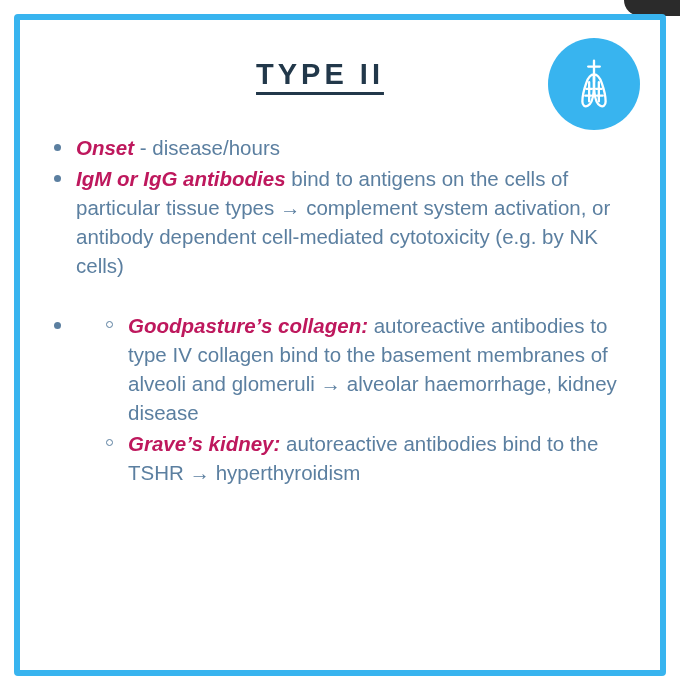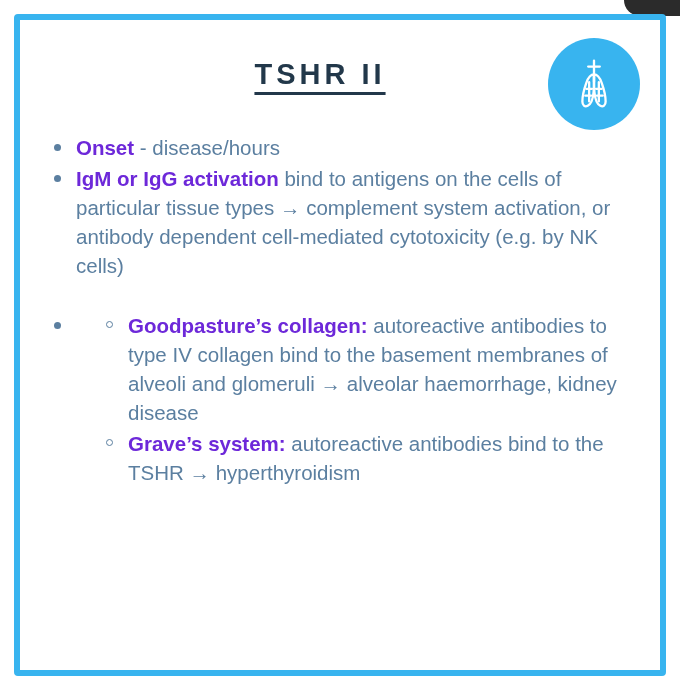--- a/index.html
+++ b/index.html
@@ -117,21 +117,22 @@
     width: 7px;
     height: 7px;
     border-radius: 50%;
     border: 1.5px solid #5b7fa0;
     background: transparent;
     box-sizing: border-box;
   }
 
   .b {
     font-weight: 700;
-    color: #6d28d9;
+    color: #be185d;
+    font-style: italic;
   }
   .u {
     text-decoration: underline;
     text-underline-offset: 3px;
   }
   .gap {
     height: 24px;
   }
   .sub-block {
     margin-left: 22px;
@@ -155,43 +156,43 @@
           <path d="M27 30 v20"></path>
           <path d="M37 30 v20"></path>
           <path d="M24 37 h6"></path>
           <path d="M34 37 h6"></path>
           <path d="M23 44 h6"></path>
           <path d="M35 44 h6"></path>
         </g>
       </svg>
     </div>
 
-    <h1 class="title">TSHR II</h1>
+    <h1 class="title">TYPE II</h1>
 
     <div class="content">
       <ul class="lvl1">
         <li>
           <span class="b">Onset</span><span> - disease/hours</span>
         </li>
         <li>
-          <span class="b">IgM or IgG activation</span><span> bind to antigens on the cells of particular tissue types → complement system activation, or antibody dependent cell-mediated cytotoxicity (e.g. by NK cells)</span>
+          <span class="b">IgM or IgG antibodies</span><span> bind to antigens on the cells of particular tissue types → complement system activation, or antibody dependent cell-mediated cytotoxicity (e.g. by NK cells)</span>
         </li>
       </ul>
 
       <div class="gap"></div>
 
       <ul class="lvl1">
         <li>
           <div class="sub-block">
             <ul class="lvl2">
               <li>
                 <span class="b">Goodpasture’s collagen:</span><span> autoreactive antibodies to type IV collagen bind to the basement membranes of alveoli and glomeruli → alveolar haemorrhage, kidney disease</span>
               </li>
               <li>
-                <span class="b">Grave’s system:</span><span> autoreactive antibodies bind to the TSHR → hyperthyroidism</span>
+                <span class="b">Grave’s kidney:</span><span> autoreactive antibodies bind to the TSHR → hyperthyroidism</span>
               </li>
             </ul>
           </div>
         </li>
       </ul>
     </div>
 
   </div>
 </div>
 

